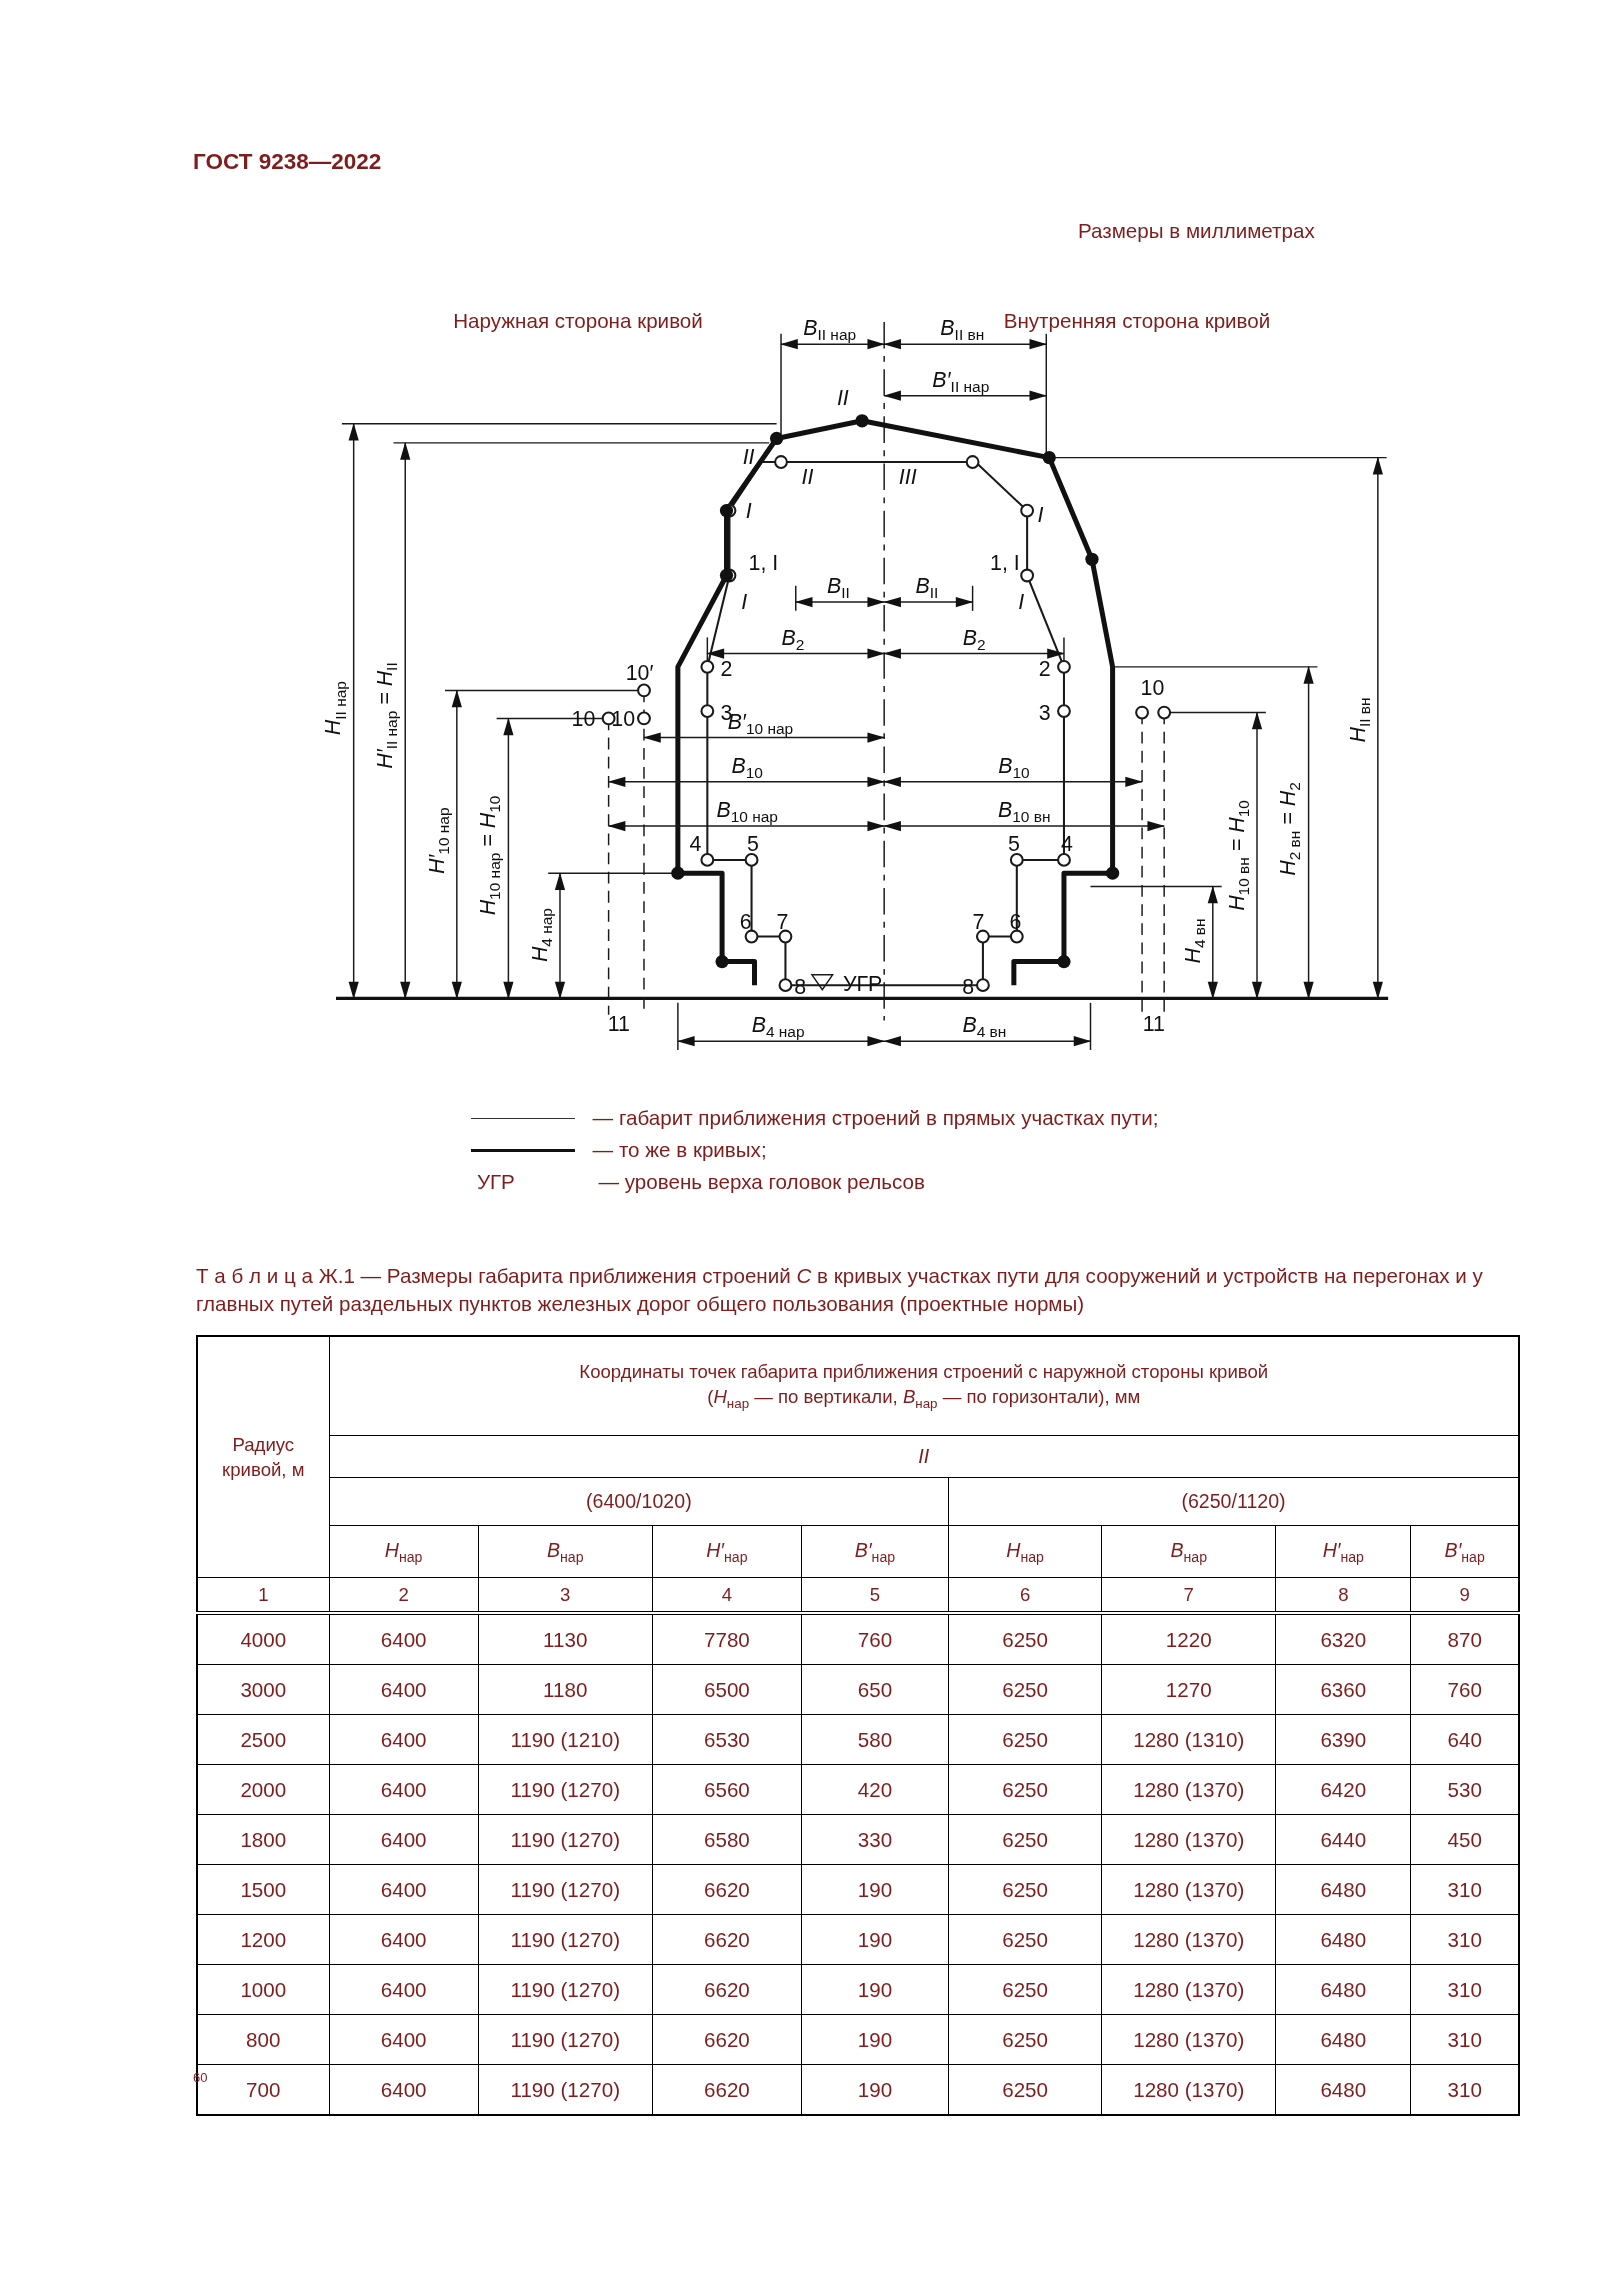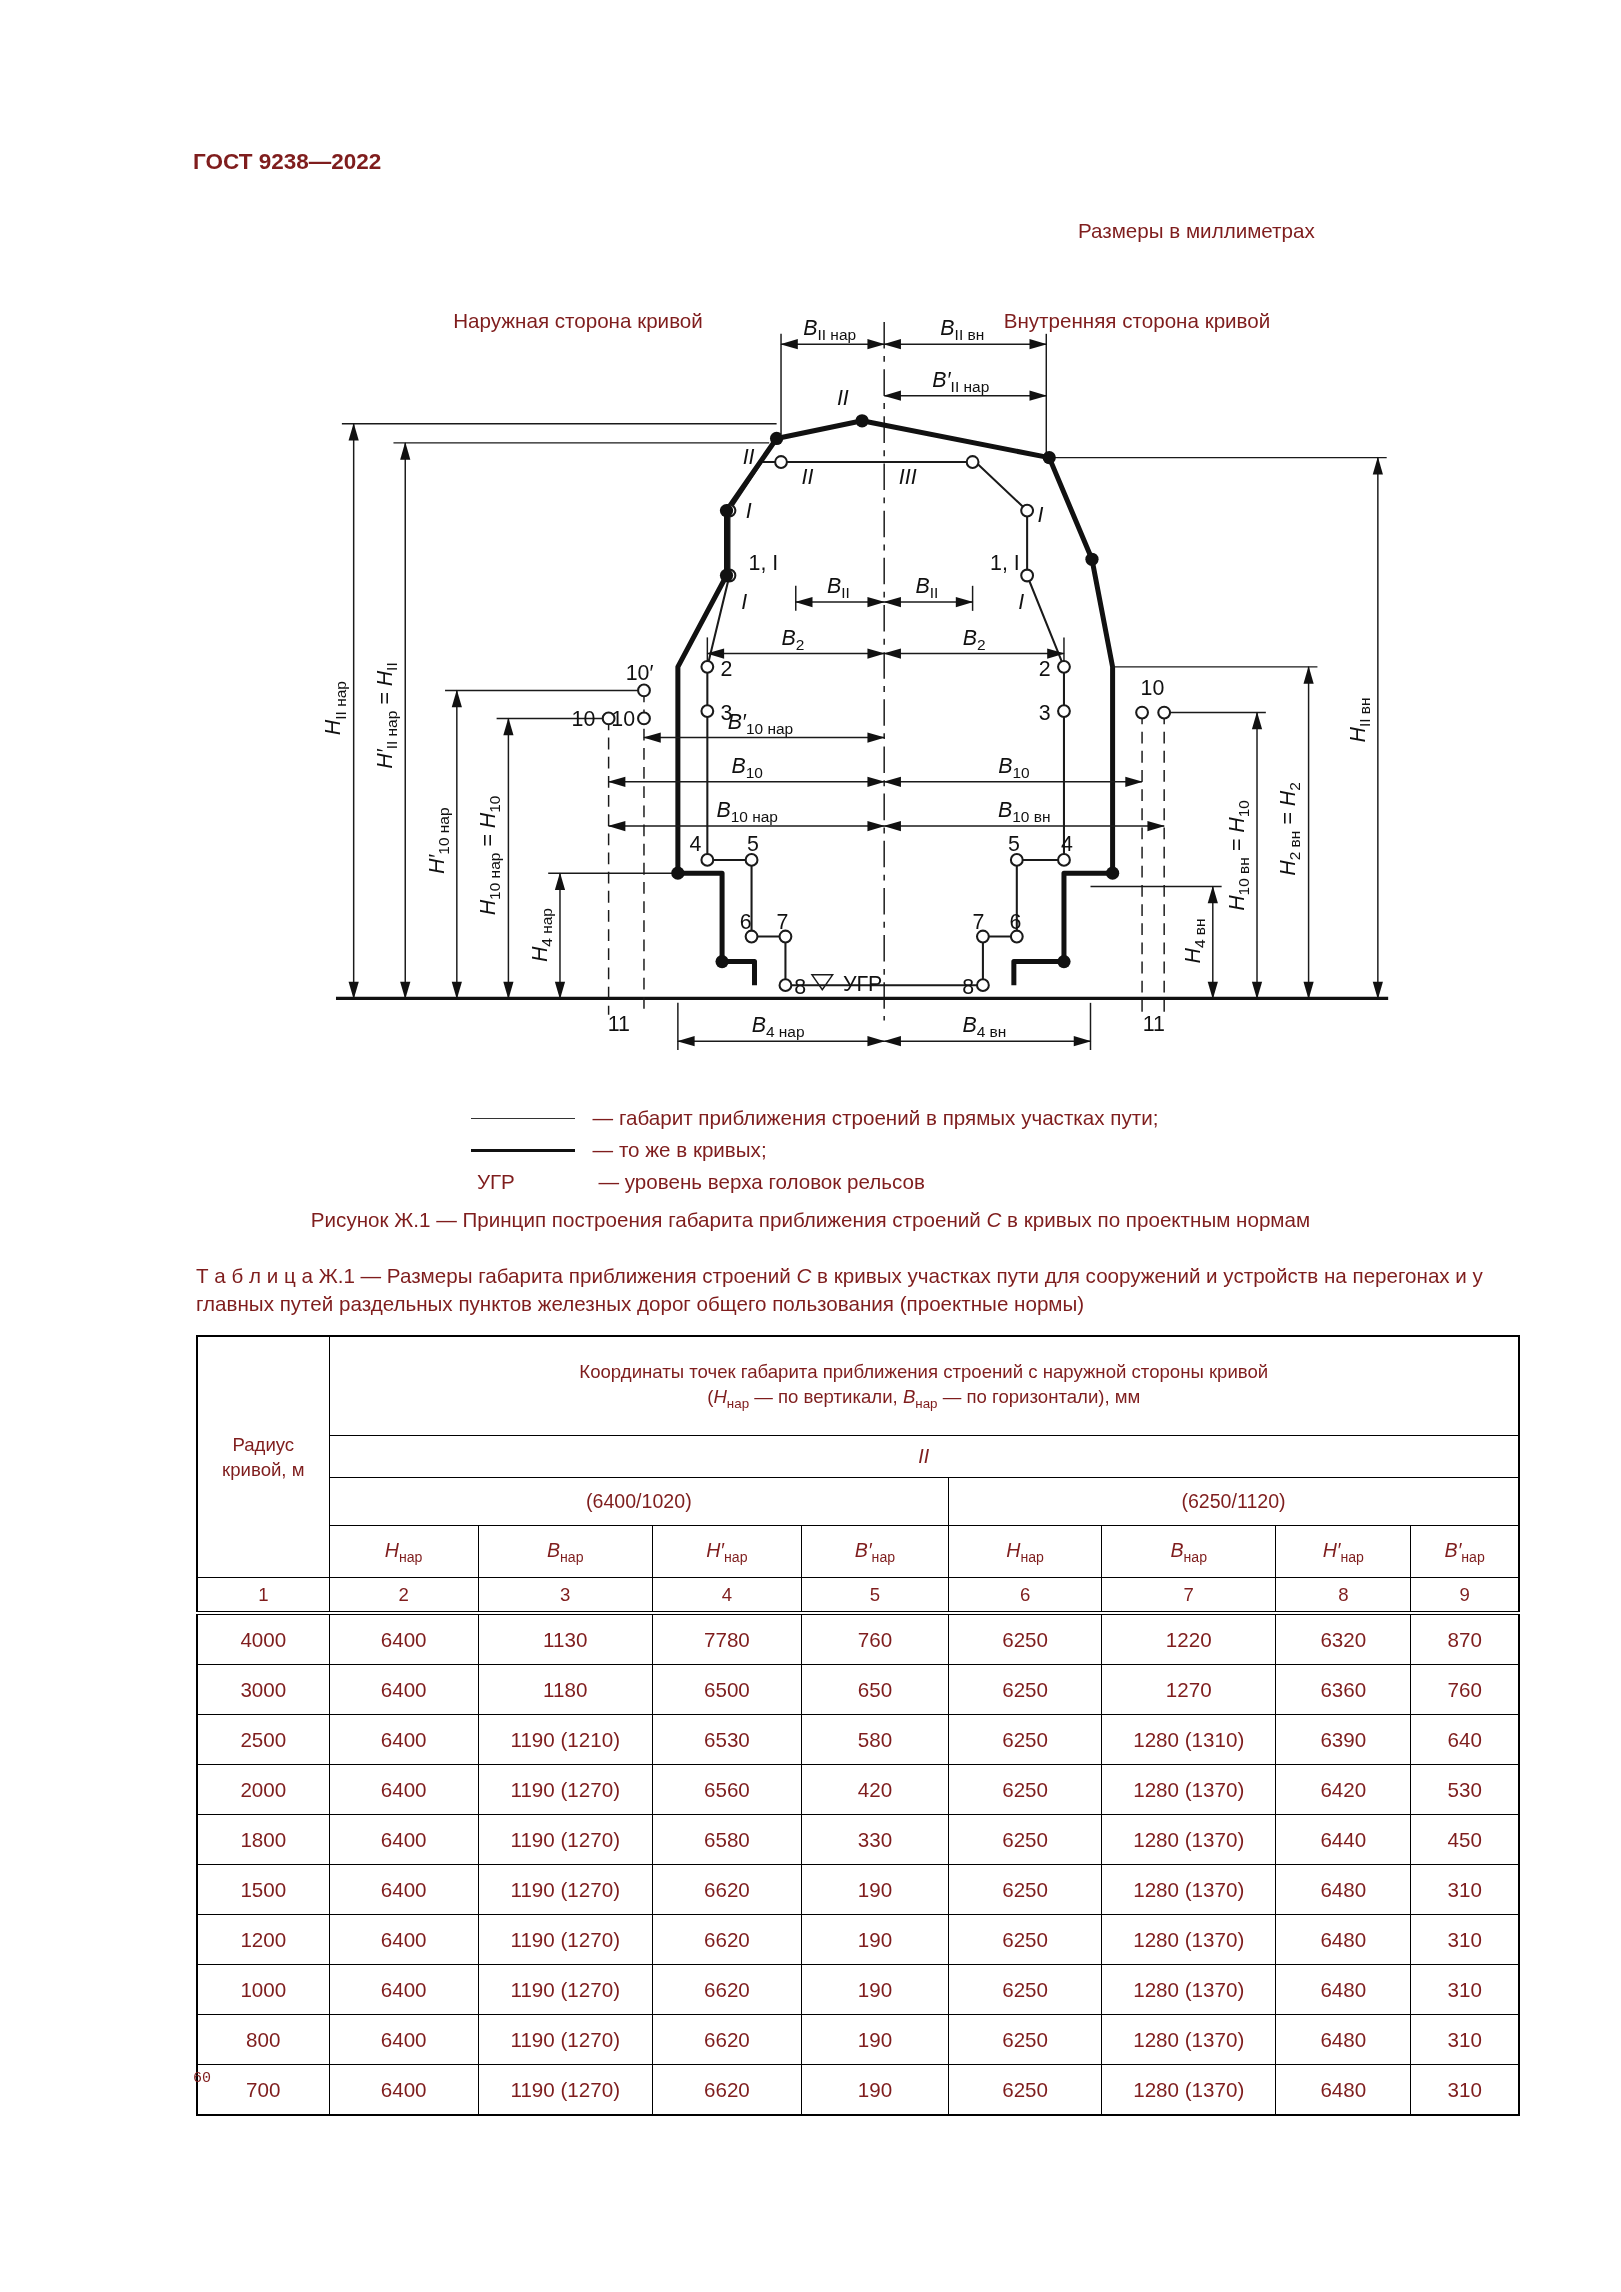--- a/index.html
+++ b/index.html
@@ -13,21 +13,21 @@
   .side-label.inner{left:941px;width:392px;}
   .legend{left:0;top:1102px;width:1621px;font-size:20.6px;}
   .legend-row{display:flex;align-items:center;margin-left:471px;height:32px;}
   .legend-sample{width:104px;flex:0 0 104px;}
   .legend-sample .thin{border-top:1.5px solid #333;}
   .legend-sample .thick{border-top:3.9px solid #111;}
   .legend-text{margin-left:17.6px;}
   .fig-caption{left:0;top:1208px;width:1621px;text-align:center;font-size:20.6px;}
   .tbl-caption{left:196px;top:1262px;width:1325px;font-size:20.6px;line-height:1.35;}
   .tbl-wrap{left:196px;top:1335px;}
-  .page-num{left:193px;top:2070px;font-size:15px;font-family:Liberation Mono, monospace;}
+  .page-num{left:193px;top:2070px;font-size:13px;}
   i.v{font-style:italic;}
   sub{font-size:0.72em;}
   table.gost{border-collapse:collapse;table-layout:fixed;width:1324px;border:2.5px solid #000;}
   table.gost td,table.gost th{border:1.5px solid #000;padding:2px 4.9px;text-align:center;
         vertical-align:middle;font-weight:normal;font-size:19.6px;}
   tr.hdr1 th{height:94px;font-size:18.6px;line-height:1.35;}
   tr.hdr2 td{height:37px;font-style:italic;}
   tr.hdr3 td{height:43px;}
   tr.hdr4 td{height:47px;}
   tr.num-row td{height:29px;font-size:18.6px;border-bottom:4.9px double #000;}
@@ -239,21 +239,20 @@
           <div class="thick"></div>
         </div>
       <div class="legend-text">— то же в кривых;</div>
     </div>
     <div class="legend-row">
       <div class="legend-sample" style="padding-left:5.9px;">УГР</div>
       <div class="legend-text">— уровень верха головок рельсов</div>
     </div>
   </div>
 
-  <div class="abs fig-caption"><span>Рисунок Ж.1 — Принцип построения габарита приближения строений </span><i class="v">С</i><span> в кривых по проектным нормам</span></div>
 
   <div class="abs tbl-caption"><span>Т а б л и ц а  Ж.1 — Размеры габарита приближения строений </span><i class="v">С</i><span> в кривых участках пути для сооружений и устройств на перегонах и у главных путей раздельных пунктов железных дорог общего пользования (проектные нормы)</span></div>
 
   <div class="abs tbl-wrap">
     <table class="gost">
       <colgroup>
         <col style="width:132px">
           <col style="width:149px">
           <col style="width:174px">
         <col style="width:149px">

